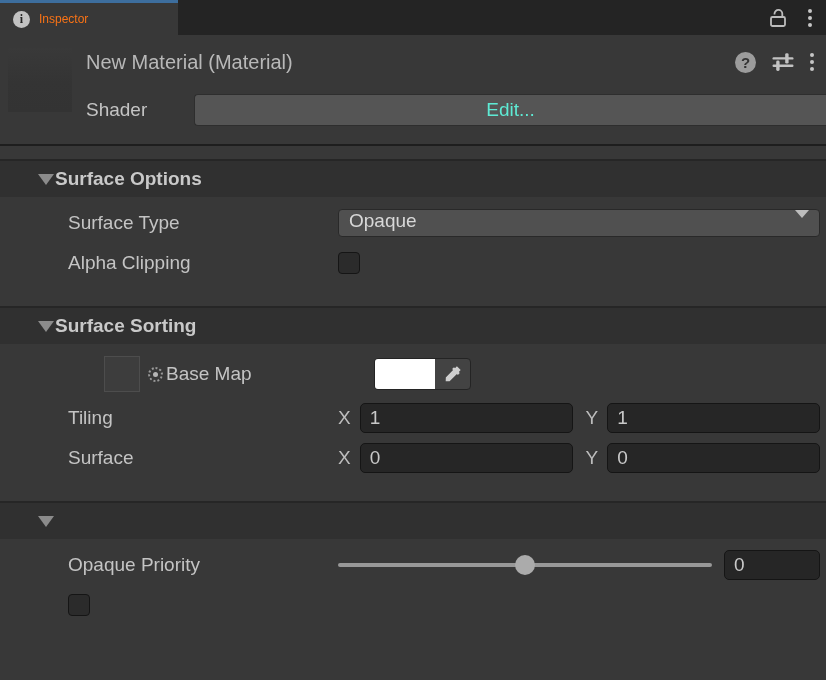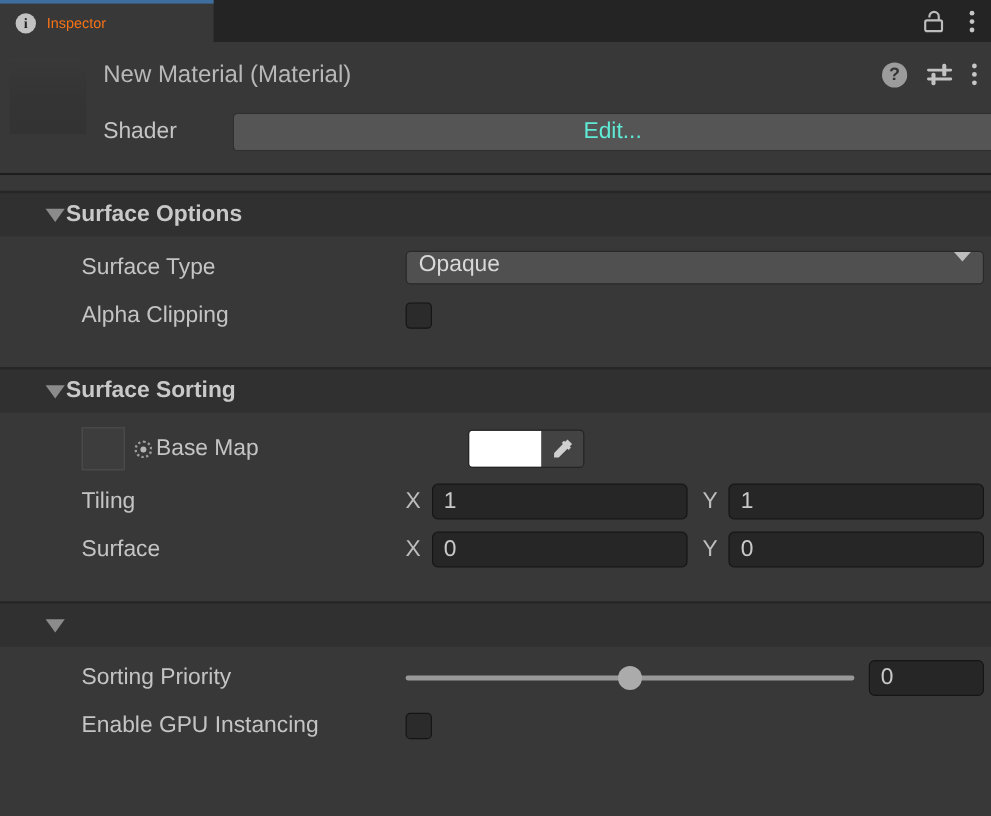--- a/index.html
+++ b/index.html
@@ -55,21 +55,21 @@
   .row.tall{height:48px;}
   .row-label{width:270px;flex-shrink:0;font-size:19px;color:#c4c4c4;}
   .control{flex:1;display:flex;align-items:center;min-width:0;}
 
   .dropdown{flex:1;height:28px;background:#505050;border:1px solid #292929;border-radius:4px;
          display:flex;align-items:flex-start;padding:0 10px;font-size:19px;color:#d8d8d8;cursor:pointer;}
   .checkbox{width:22px;height:22px;background:#2b2b2b;border:1px solid #151515;
          border-radius:4px;cursor:pointer;}
 
   
-  .basemap-group{width:322px;flex-shrink:0;display:flex;align-items:center;}
+  .basemap-group{width:270px;flex-shrink:0;display:flex;align-items:center;margin-left:36px;}
   .texture-slot{width:36px;height:36px;background:#3d3d3d;border:1px solid #4d4d4d;cursor:pointer;}
   .obj-picker{width:15px;height:15px;border:2px dotted #9a9a9a;border-radius:50%;
          position:relative;margin:0 3px 0 8px;flex-shrink:0;}
   .obj-picker::after{content:"";position:absolute;left:50%;top:50%;width:5px;height:5px;
          margin:-2.5px 0 0 -2.5px;border-radius:50%;background:#b5b5b5;}
   .basemap-text{font-size:19px;color:#c4c4c4;}
   .color-field{width:97px;height:32px;border:1px solid #242424;border-radius:4px;
          display:flex;overflow:hidden;background:#434343;cursor:pointer;}
   .swatch{width:60px;height:100%;}
   .eyedropper{flex:1;display:flex;align-items:center;justify-content:center;}
@@ -205,28 +205,27 @@
       <input class="num-field" type="text" value="0" style="">
     </div>
   </div>
 </div>
 
 <div class="section-header">
   <span class="foldout"></span>
 </div>
 <div class="section-body">
   <div class="row">
-    <span class="row-label">Sorting Priority</span>
+    <span class="row-label">Opaque Priority</span>
     <div class="control">
       <div class="slider">
         <div class="slider-track"></div>
         <div class="slider-handle" style="left: 50%;"></div>
       </div>
       <input class="num-field small" type="text" value="0" style="">
     </div>
   </div>
   <div class="row">
-    <span class="row-label">Enable GPU Instancing</span>
     <div class="control">
       <div class="checkbox"></div>
     </div>
   </div>
 </div>
 
 </body></html>

